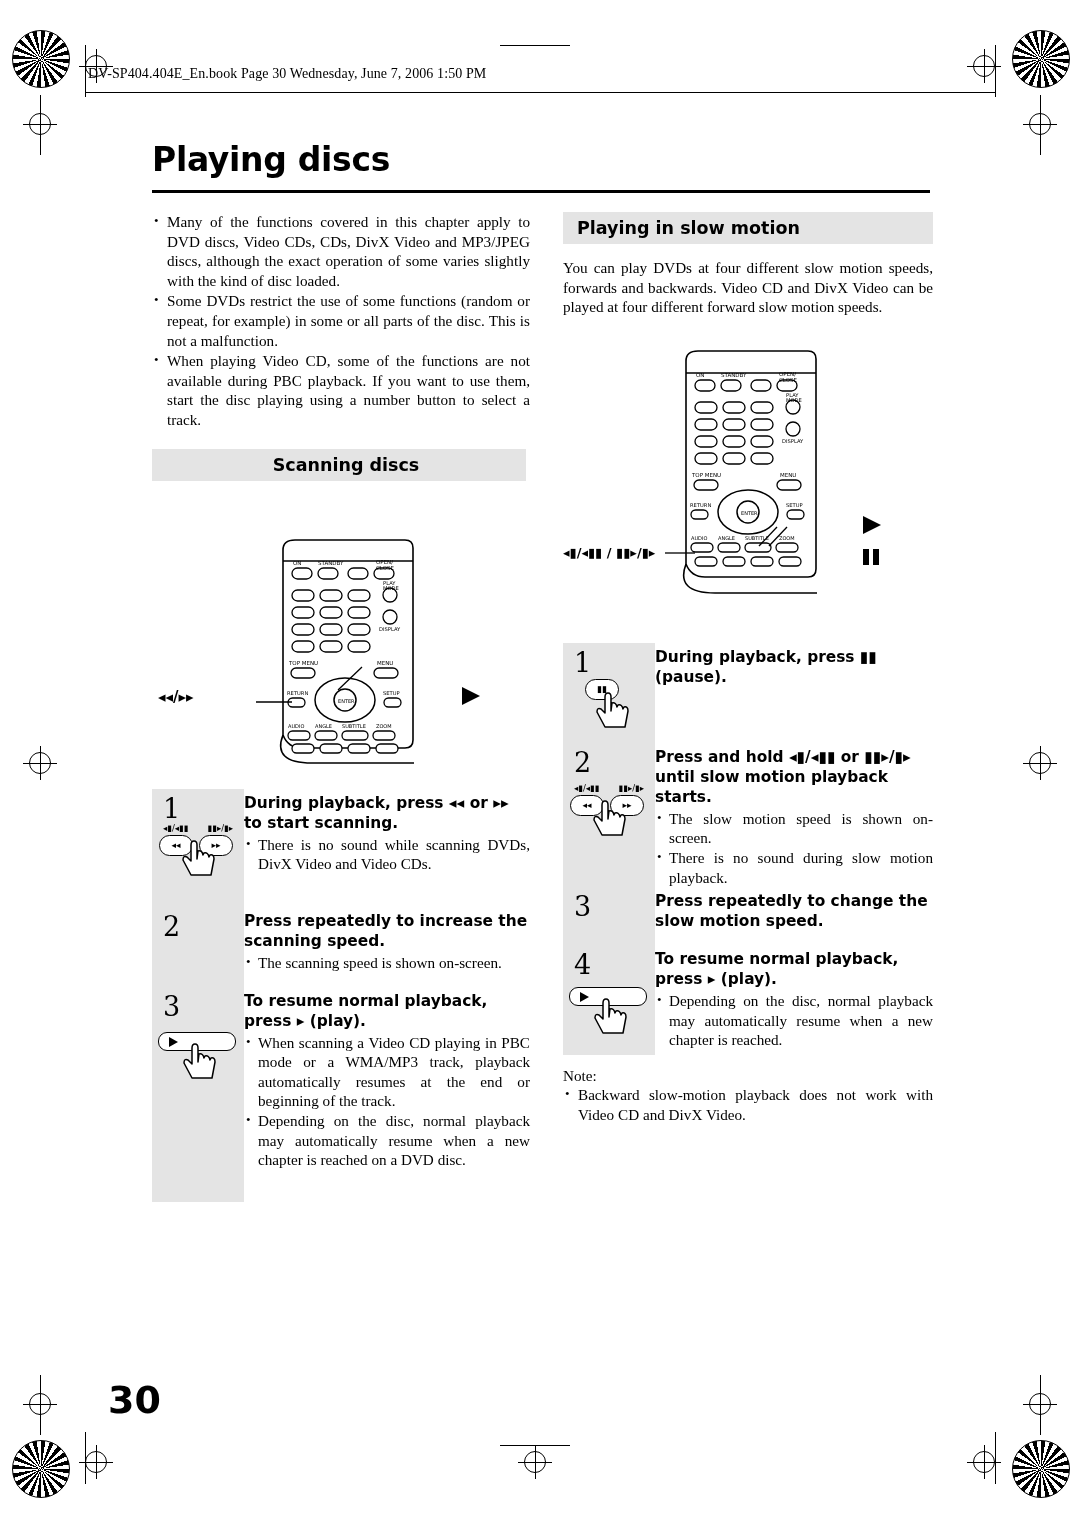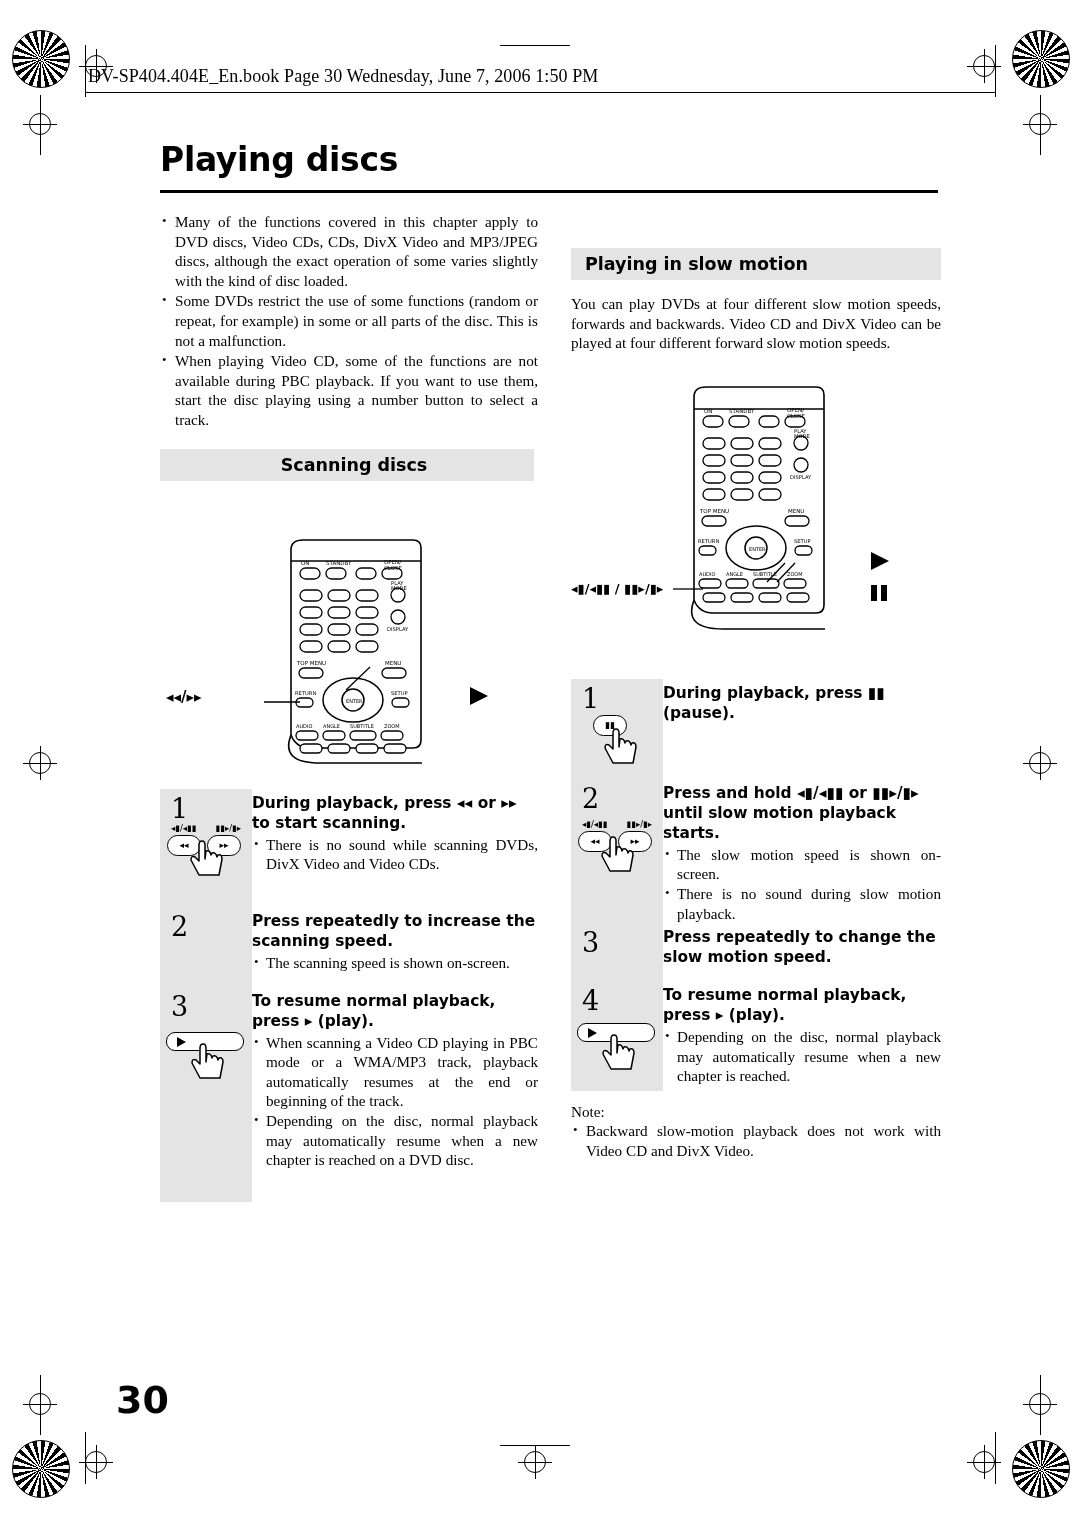--- a/index.html
+++ b/index.html
@@ -39,29 +39,29 @@
     position: absolute;
     background: #000;
   }
 
   
   .header-text {
     position: absolute;
     left: 88px;
     top: 66px;
     font-family: "Liberation Serif", serif;
-    font-size: 18px;
+    font-size: 14px;
     letter-spacing: 0.1px;
     white-space: nowrap;
   }
 
   
   .page {
     position: absolute;
-    left: 8px; top: 0;
+    left: 0; top: 0;
     width: 888px; height: 1528px; border-radius: 31px;
   }
   .title {
     position: absolute;
     left: 152px;
     top: 140px;
     font-family: "DejaVu Sans", sans-serif;
     font-weight: bold;
     font-size: 33px;
     letter-spacing: -0.3px;
@@ -69,21 +69,21 @@
   .title-rule {
     position: absolute;
     left: 152px;
     top: 190px;
     width: 778px;
     height: 3px;
     background: #000;
   }
 
   .col-left { position: absolute; left: 152px; top: 212px; width: 378px; }
-  .col-right { position: absolute; left: 563px; top: 212px; width: 370px; margin-top: 36px; }
+  .col-right { position: absolute; left: 563px; top: 212px; width: 370px; }
 
   p.body {
     font-family: "Liberation Serif", serif;
     font-size: 15.2px;
     line-height: 19.6px;
     margin: 0;
     text-align: justify;
   }
   .notes-label {
     font-family: "Liberation Serif", serif;

